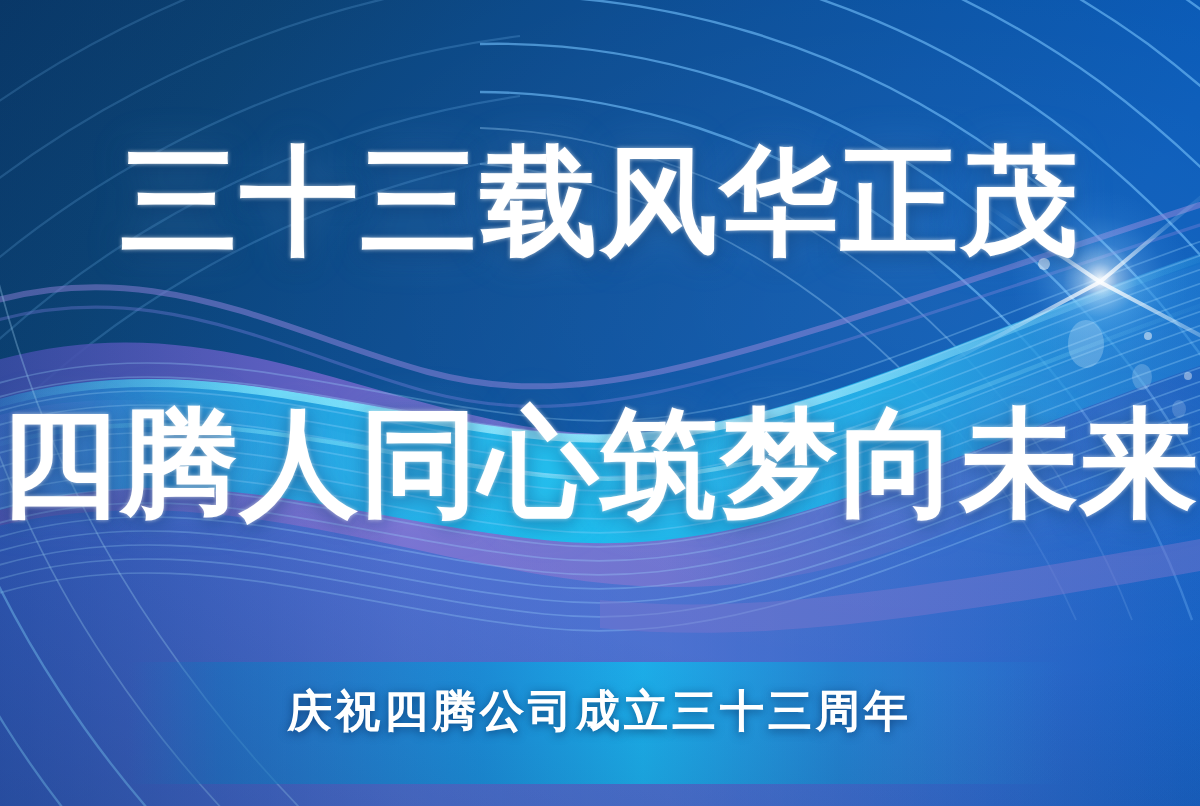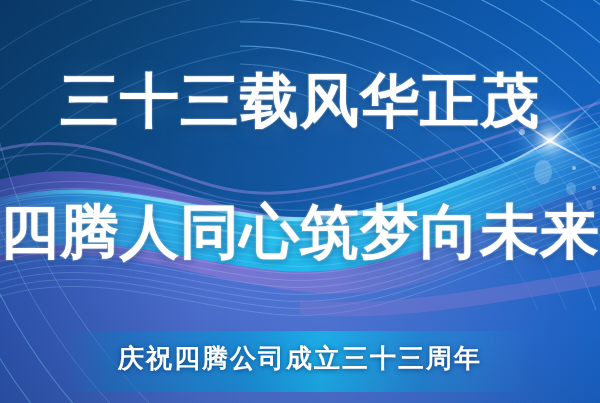--- a/index.html
+++ b/index.html
@@ -128,21 +128,21 @@
   #headline-2 { top: 203px; }
 
   #subtitle {
     position: absolute;
     left: 0; top: 342px;
     width: 600px;
     text-align: center;
     color: #ffffff;
     font-family: "Liberation Serif", "DejaVu Serif", serif;
     font-weight: 700;
-    font-size: 26px;
+    font-size: 22px;
     line-height: 1.3;
     letter-spacing: 2px;
     white-space: nowrap;
     text-shadow: 0 1px 5px rgba(6,40,90,.65);
   }
 
   
   #vignette {
     position: absolute;
     left: 0; top: 0; width: 600px; height: 403px;

